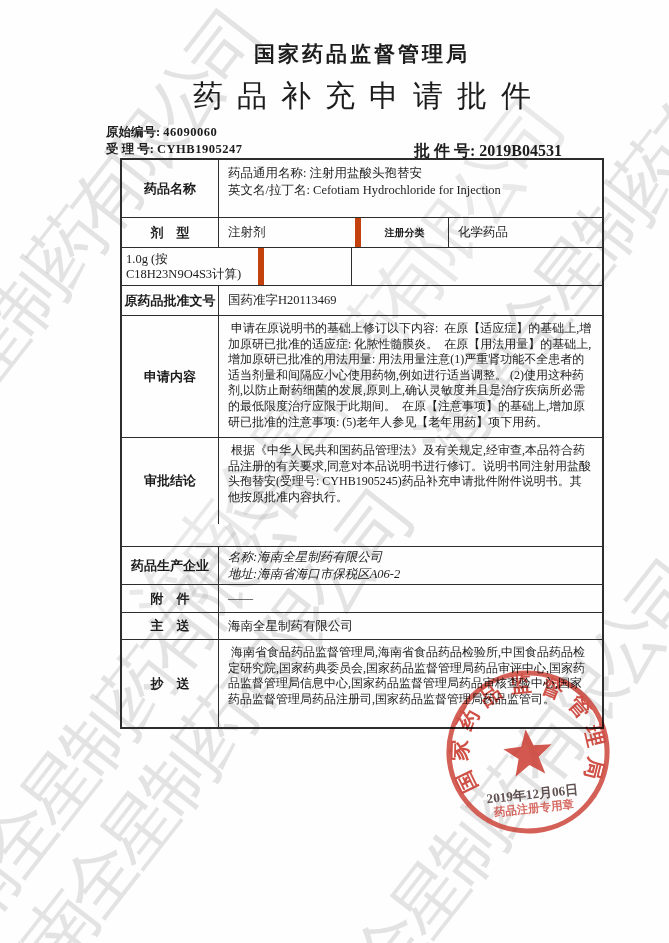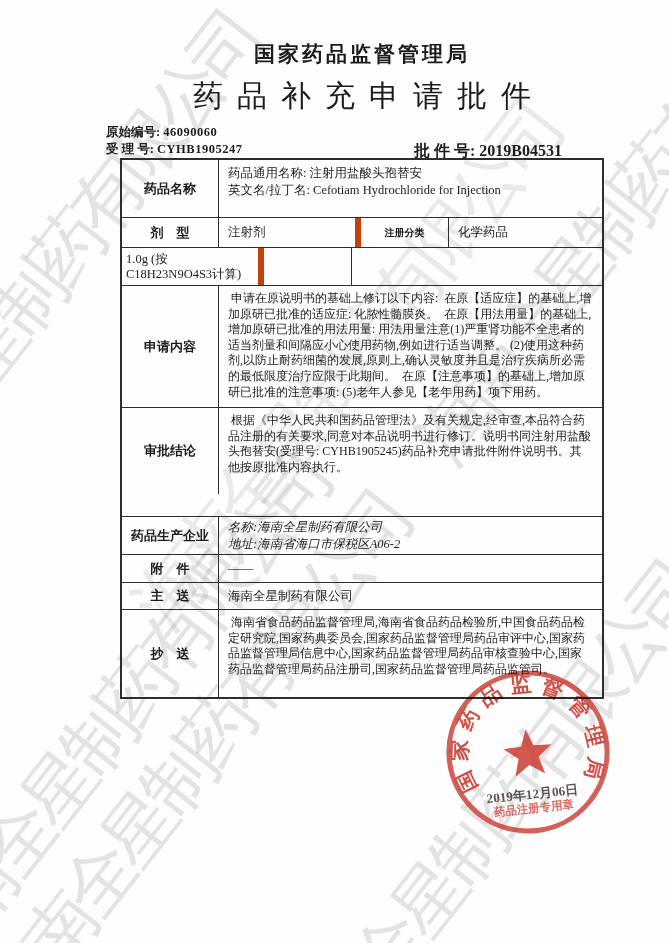--- a/index.html
+++ b/index.html
@@ -139,20 +139,24 @@
 
       <div class="trow h-spec">
         <div class="tval cell-mid" style="max-width:142px;min-width:142px;line-height:15px;padding-left:4px;">
           <div> 1.0g (按</div>
           <div>C18H23N9O4S3计算)</div>
         </div>
         <div class="sub-label"></div>
         <div class="tval"></div>
       </div>
 
+      <div class="trow h-lic">
+        <div class="tlabel">原药品批准文号</div>
+        <div class="tval">国药准字H20113469</div>
+      </div>
 
       <div class="trow h-app">
         <div class="tlabel">申请内容</div>
         <div class="tval top">
             <div class="para"> 申请在原说明书的基础上修订以下内容:  在原【适应症】的基础上,增加原研已批准的适应症: 化脓性髓膜炎。  在原【用法用量】的基础上,增加原研已批准的用法用量: 用法用量注意(1)严重肾功能不全患者的适当剂量和间隔应小心使用药物,例如进行适当调整。 (2)使用这种药剂,以防止耐药细菌的发展,原则上,确认灵敏度并且是治疗疾病所必需的最低限度治疗应限于此期间。  在原【注意事项】的基础上,增加原研已批准的注意事项: (5)老年人参见【老年用药】项下用药。</div>
           </div>
       </div>
 
       <div class="trow h-con">
         <div class="tlabel">审批结论</div>

